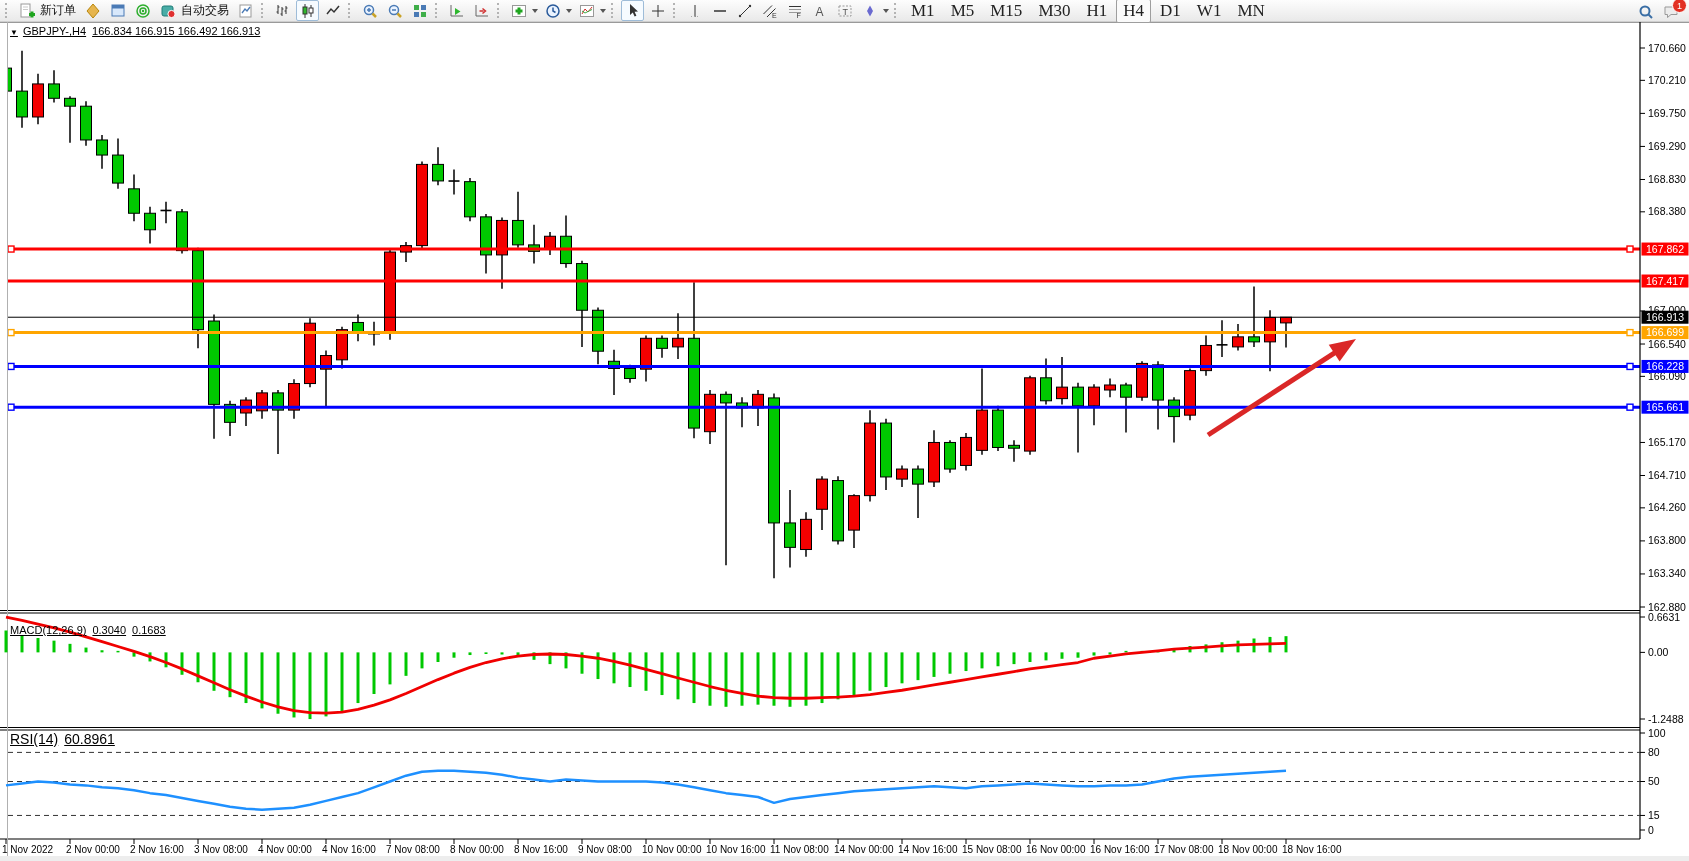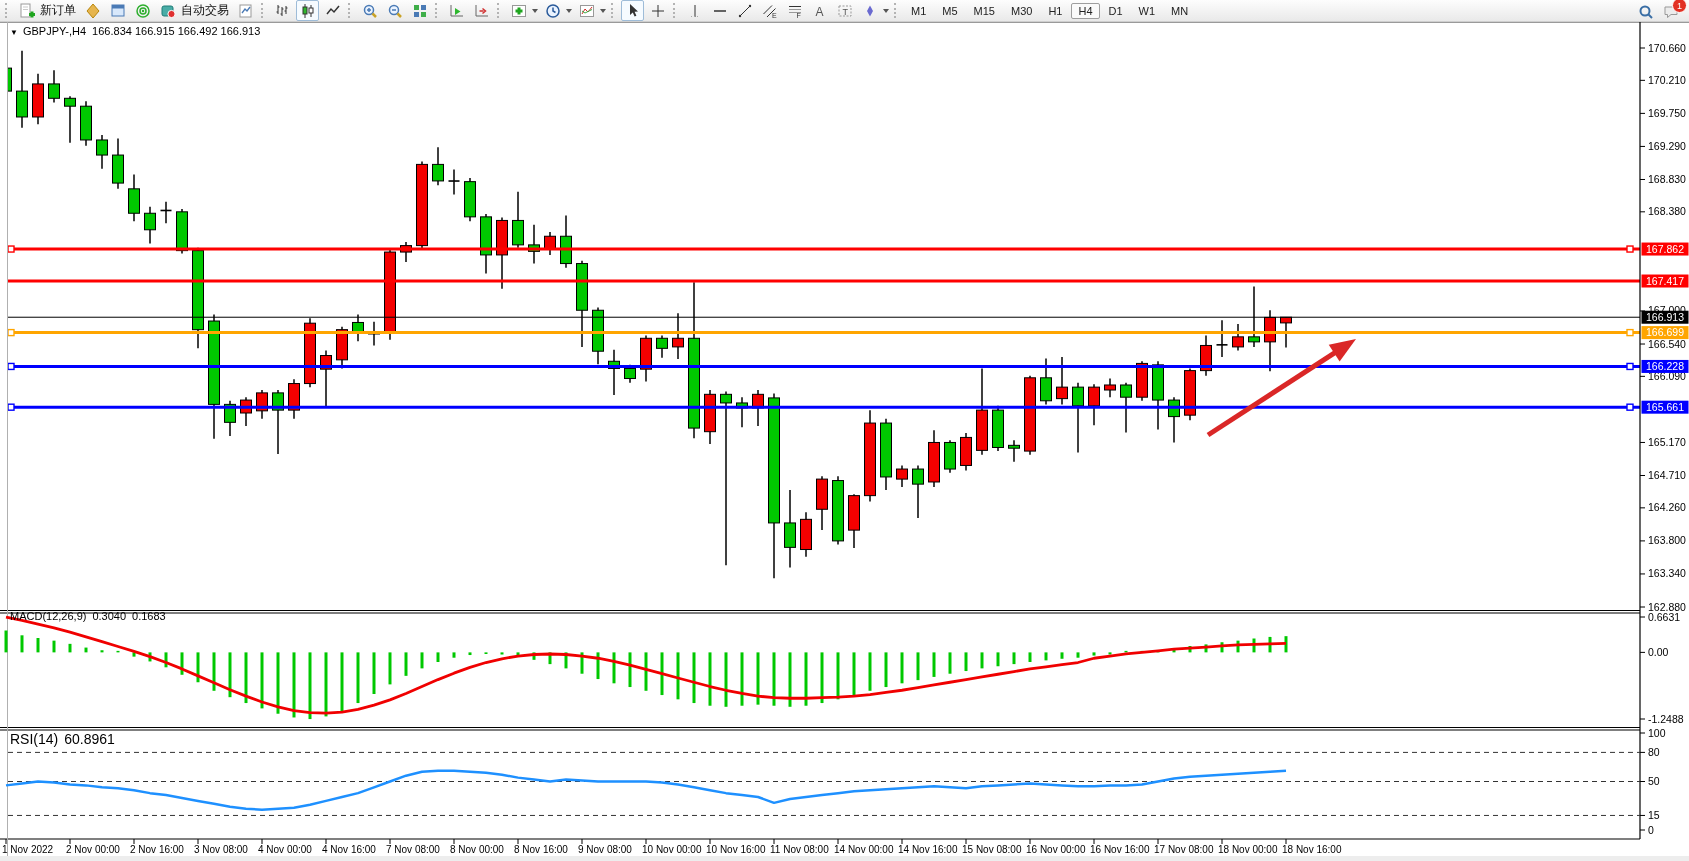--- a/index.html
+++ b/index.html
@@ -11,30 +11,30 @@
     display:flex;align-items:center;padding-left:2px;box-sizing:border-box;}
   .grip{width:3px;height:15px;border-left:2px dotted #b3b3b3;margin:0 4px 0 3px;}
   .tb-group{display:flex;align-items:center;text-align:center;}
   .tb-btn{width:21px;height:19px;display:flex;align-items:center;justify-content:center;
     border:1px solid transparent;border-radius:2px;margin:0 1px;cursor:default;}
   .tb-btn.active{background:#f6fbff;border-color:#9ebcd8;}
   .tb-btn svg{display:block;}
   .tb-label{font-size:12px;color:#111;margin:0 4px 0 1px;white-space:nowrap;}
   .caret{width:0;height:0;border-left:3px solid transparent;border-right:3px solid transparent;
     border-top:4px solid #555;margin:0 2px 0 1px;}
-  .tf-btn{font-size:11px;color:#222;padding:1px 6px;margin:0 1px;border:1px solid transparent;border-radius:2px;}
+  .tf-btn{font-size:17px;color:#222;padding:1px 6px;margin:0 1px;border:1px solid transparent;border-radius:2px;font-family:Liberation Serif, serif;}
   .tf-btn.active{background:#fafafa;border-color:#9e9e9e;}
   #tb-right{position:absolute;right:6px;top:1px;display:flex;align-items:center;}
   .badge{position:absolute;top:-4px;right:-6px;background:#e23023;color:#fff;border-radius:50%;
     width:13px;height:13px;font-size:9px;display:flex;align-items:center;justify-content:center;border:1px solid #fff;}
   
-  .overlay{position:absolute;z-index:4;color:#000;white-space:nowrap;}
+  .overlay{position:absolute;z-index:4;color:#000;white-space:nowrap;text-decoration:underline;}
   #chart-title{left:10px;top:25px;font-size:11px;}
   #chart-title .tri{font-size:8px;margin-right:5px;}
-  #macd-label{left:10px;top:610px;font-size:11px;}
+  #macd-label{left:10px;top:624px;font-size:11px;}
   #rsi-label{left:10px;top:731px;font-size:14px;}
   .lbl-val{margin-left:6px;}
   svg text{font-family:"Liberation Sans",sans-serif;}
 </style>
 </head>
 <body>
 <div id="app">
 
 <div id="toolbar">
       <div class="grip"></div>

